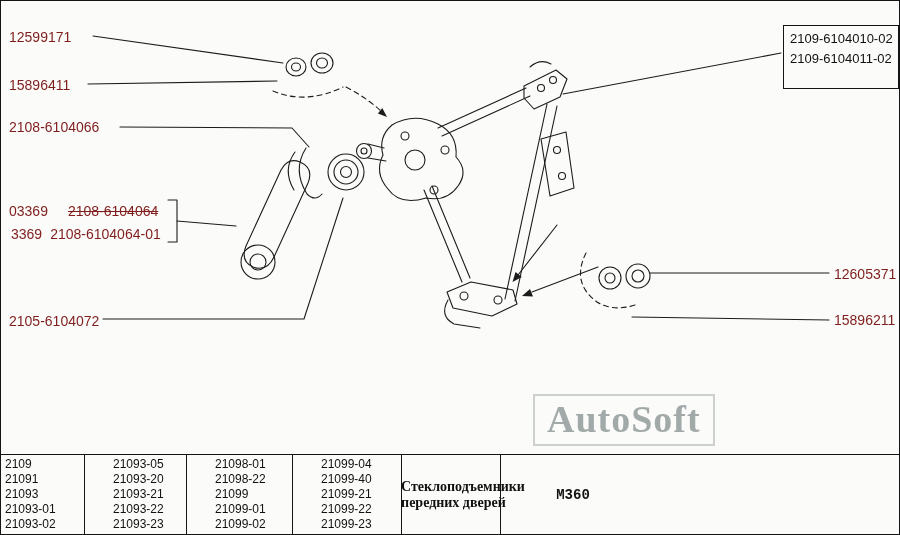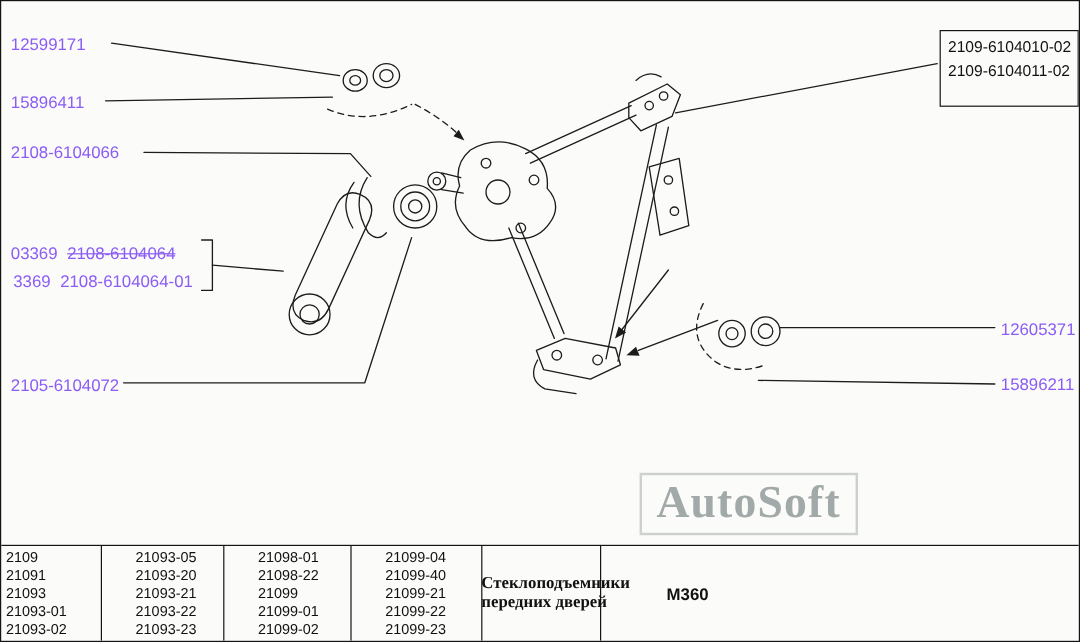--- a/index.html
+++ b/index.html
@@ -3,23 +3,23 @@
 <meta charset="utf-8">
 <style>
   html,body { margin:0; padding:0; background:#e8e8e8; }
   .page {
     position:relative; width:900px; height:535px; box-sizing:border-box;
     background:#fbfbf9; border:1px solid #141414; overflow:hidden;
     font-family:"Liberation Sans", sans-serif; color:#111;
   }
   .drawing { position:absolute; left:0; top:0; }
   .callout {
-    position:absolute; font-size:14px; color:#8b5cf6; white-space:nowrap; line-height:16px;
-  }
-  .callout .strike { text-decoration:line-through; }
+    position:absolute; font-size:14px; color:#7f1d1d; white-space:nowrap; line-height:16px;
+  }
+  .callout .strike { text-decoration:line-through;margin-left:12px; }
   .callout .sp { display:inline-block; width:8px; }
   .assembly-box {
     position:absolute; left:782px; top:24px; width:116px; height:64px;
     border:1px solid #141414; box-sizing:border-box; padding:3px 0 0 6px;
     font-size:13px; line-height:20px; white-space:nowrap;
   }
   .watermark {
     position:absolute; left:532px; top:393px; padding:1px 12px 3px 12px;
     font-family:"Liberation Serif", serif; font-weight:700; font-size:38px;
     color:rgba(146,155,155,0.85); border:2px solid rgba(165,173,173,0.55);
@@ -37,21 +37,21 @@
     display:flex; flex-direction:column; box-sizing:border-box; overflow:hidden;
   }
   .pt-col.centered { justify-content:center; padding-top:0; }
   .pt-cell { height:15px; line-height:15px; white-space:nowrap; }
   .pt-title {
     border-right:1px solid #141414; display:flex; align-items:center; justify-content:center;
     font-family:"Liberation Serif", serif; font-weight:700; font-size:14px;
   }
   .pt-code {
     display:flex; align-items:center; justify-content:center;
-    font-family:Liberation Sans, sans-serif; font-weight:700; font-size:14px;
+    font-family:Liberation Mono, monospace; font-weight:700; font-size:14px;
   }
 </style>
 </head>
 <body>
 
 <div class="page">
 
   <svg class="drawing" width="898" height="533" viewBox="0 0 898 533">
     <g fill="none" stroke="#1c1c1c" stroke-width="1.1" stroke-linecap="round" stroke-linejoin="round">
 

